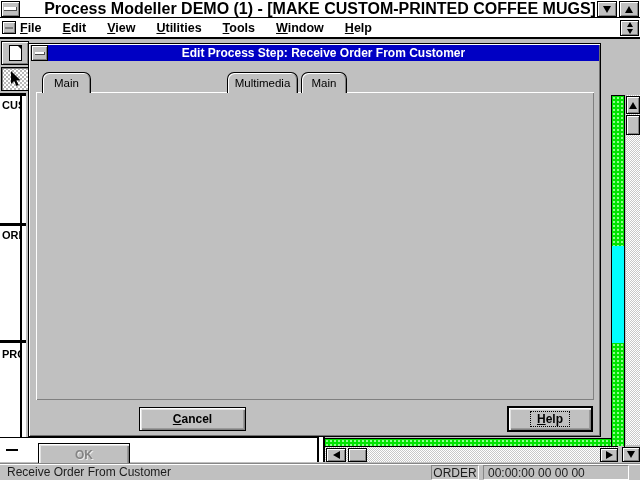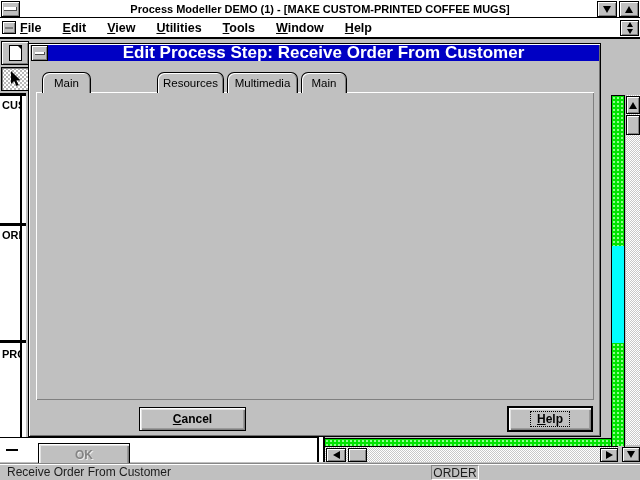--- a/index.html
+++ b/index.html
@@ -33,33 +33,33 @@
   .tri-down  { width:0;height:0;border-left:4px solid transparent;border-right:4px solid transparent;border-top:7px solid #000; }
   .tri-left  { width:0;height:0;border-top:4px solid transparent;border-bottom:4px solid transparent;border-right:7px solid #000; }
   .tri-right { width:0;height:0;border-top:4px solid transparent;border-bottom:4px solid transparent;border-left:7px solid #000; }
   .tri-sm.tri-up { border-left-width:3px;border-right-width:3px;border-bottom-width:5px; }
   .tri-sm.tri-down { border-left-width:3px;border-right-width:3px;border-top-width:5px; }
   .dash3d { width:13px;height:4px;background:#fff;border-right:1px solid #505050;border-bottom:1px solid #505050; }
   
   #titlebar { left:0;top:0;width:640px;height:18px;background:#fff;border-bottom:1px solid #000;
     display:flex;align-items:center; }
   #app-title { position:absolute;left:0;width:640px;text-align:center;
-    font-size:11px;font-weight:bold;color:#000;letter-spacing:0; }
+    font-size:16px;font-weight:bold;color:#000;letter-spacing:0; }
   
   #menubar { left:0;top:18px;width:640px;height:21px;background:#fff;border-bottom:2px solid #000;
     display:flex;align-items:center; column-gap:21px; padding-left:20px; }
   .menu-item { font-size:12.5px;font-weight:bold;color:#000;cursor:default; }
   u { text-decoration:underline; }
   
   #dialog { left:28px;top:43px;width:573px;height:394px;background:#c0c0c0;border:1px solid #000;
     box-shadow: inset 1px 1px 0 #fff, inset -1px -1px 0 #707070; }
   #dialog-titlebar-ctrl { left:31px;top:45px;width:17px;height:16px; }
   #dialog-titlebar { left:48px;top:45px;width:551px;height:16px;background:#0000c4;
     display:flex;align-items:center;justify-content:center; }
-  #dialog-title { font-size:17px;font-weight:bold;color:#fff; }
+  #dialog-title { font-size:12px;font-weight:bold;color:#fff; }
   .tab { position:absolute; top:72px; height:21px; background:#c0c0c0;
     border:1px solid #000; border-bottom:none; border-radius:7px 7px 0 0;
     box-shadow: inset 1px 1px 0 #fff, inset -1px 0 0 #808080;
     font-size:11.5px; color:#000; display:flex;align-items:center;justify-content:center; z-index:2; }
   .tab.active { top:67px; height:27px; font-weight:bold; font-size:12px; z-index:4; }
   #tab-panel { left:36px;top:92px;width:558px;height:308px;background:#c0c0c0; z-index:1;
     box-shadow: inset 1px 1px 0 #fff, inset -1px -1px 0 #808080; }
   .fld-label { position:absolute; font-size:11.5px; font-weight:bold; color:#000; }
   .fld-label.disabled { color:#848484; text-shadow:1px 1px 0 #e8e8e8; }
   input.sunken-field { outline:none; }
@@ -186,21 +186,20 @@
 
   <div class="abs" id="dialog"></div>
   <div class="abs raised" id="dialog-titlebar-ctrl" style="display:flex;align-items:center;justify-content:center;">
     <span class="dash3d" style="width:10px;height:3px;"></span>
   </div>
   <div class="abs" id="dialog-titlebar">
     <span id="dialog-title">Edit Process Step: Receive Order From Customer</span>
   </div>
 
   <div class="tab" style="left:42px;width:49px;">Main</div>
-  <div class="tab" style="left:157px;width:67px;">Resources</div>
   <div class="tab" style="left:227px;width:71px;text-align:right;">Multimedia</div>
   <div class="tab" style="left:301px;width:46px;">Main</div>
   <div class="abs" id="tab-panel"></div>
 
   <div class="fld-label u1" style="left:46px;top:100px;"><u>S</u>hort Definition</div>
   <input class="abs sunken-field" style="left: 203px; top: 97px; width: 386px; height: 21px;" value="Receive Order From Customer">
 
   <div class="fld-label u1" style="left:46px;top:127px;"><u>T</u>ype</div>
   <div class="abs sunken-field" style="left:203px;top:124px;width:133px;height:21px;display:flex;align-items:center;">
     <span>Process Step</span>
@@ -227,15 +226,16 @@
   </div>
   <div id="help-outer">
     <div class="btn31 face">
         <span class="focus-ring u1"><u>H</u>elp</span>
       </div>
   </div>
 
   <div class="abs" id="statusbar">
     <span id="status-msg">Receive Order From Customer</span>
     <span class="status-box" id="status-mode">ORDER</span>
+    <span class="status-box" id="status-timer">00:00:00 00 00 00</span>
   </div>
 
 </div>
 
 </body></html>

